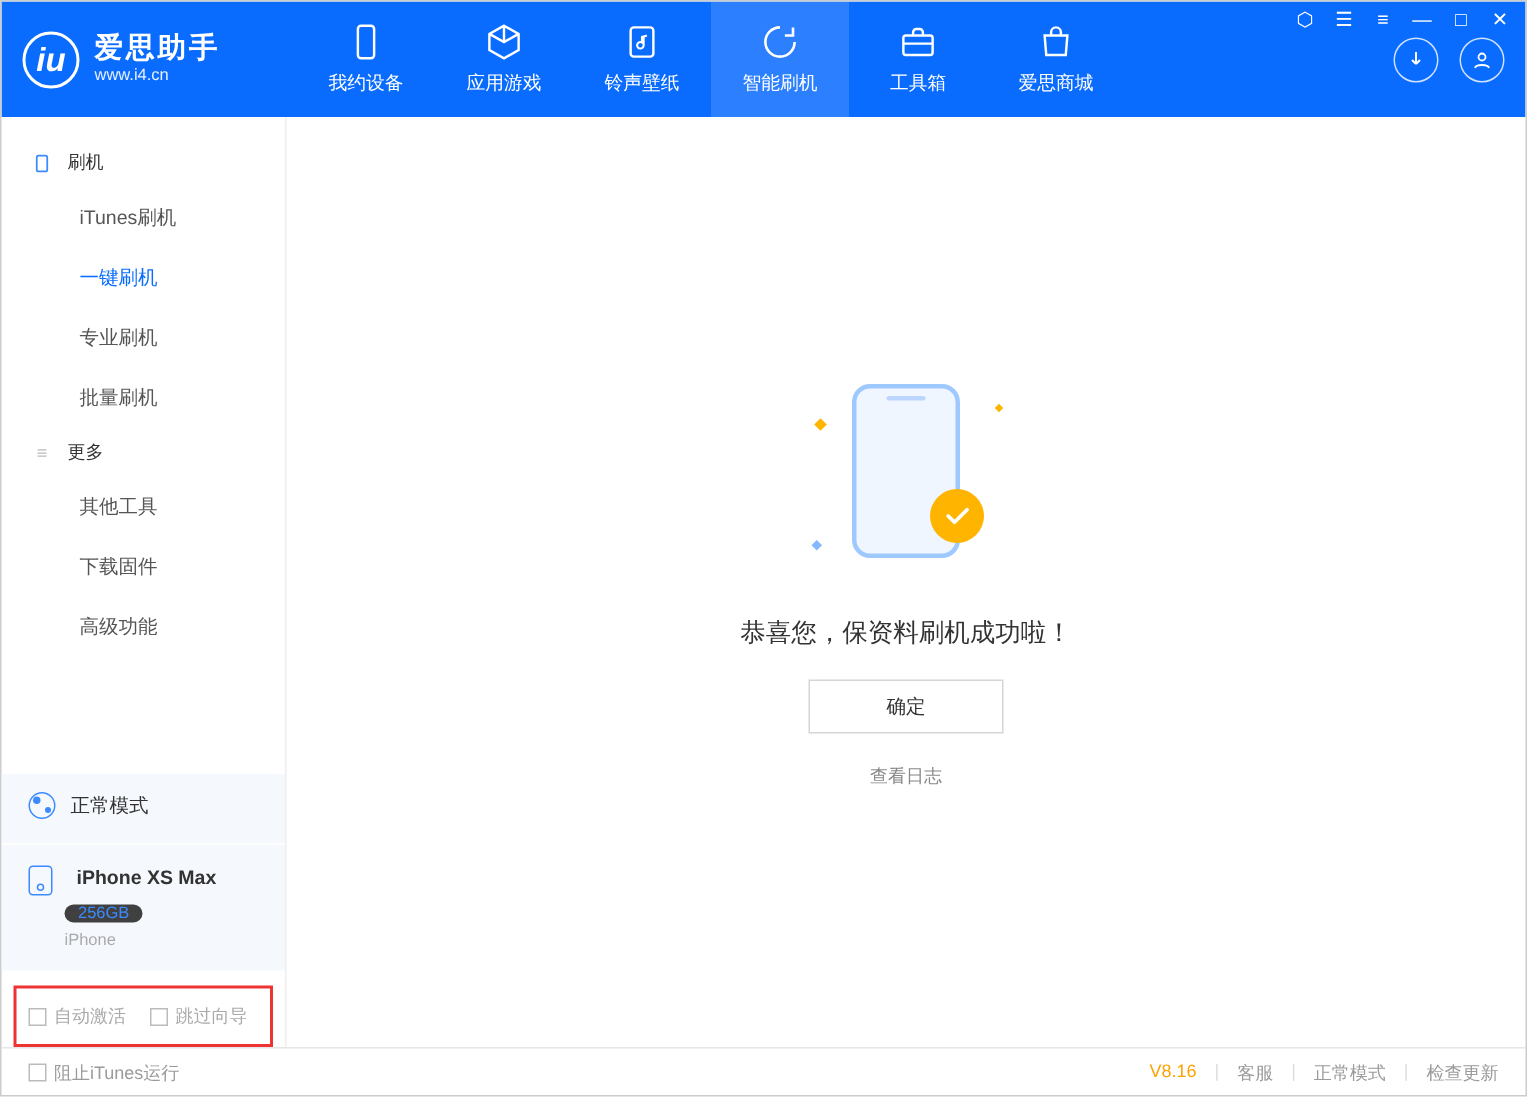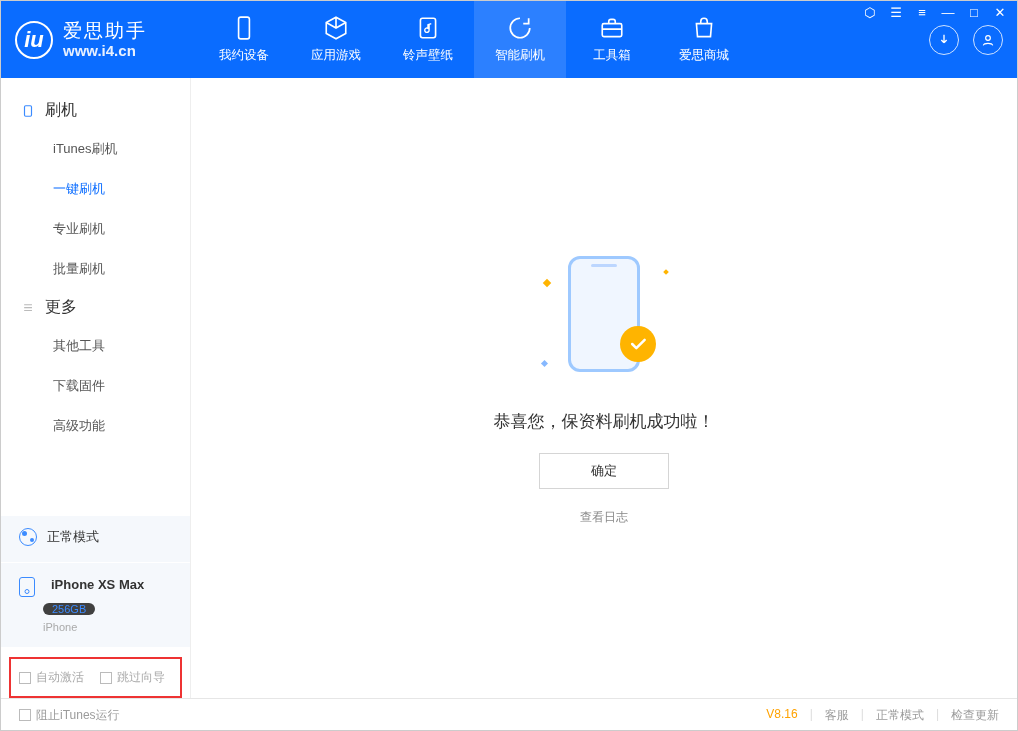--- a/index.html
+++ b/index.html
@@ -2,40 +2,40 @@
 <html><head>
 <meta charset="utf-8">
 <style>
 * { margin: 0; padding: 0; box-sizing: border-box; font-family: "Microsoft YaHei", Arial, sans-serif; }
 body { background: #fff; width: 1018px; height: 731px; overflow: hidden; border: 1px solid #ccc; }
 
 .header { background: #0a6cff; height: 77px; display: flex; align-items: center; padding: 0 14px; color: #fff; gap: 21px; }
 .logo-block { display: flex; align-items: center; gap: 10px; margin-right: 30px; }
 .logo-circle { width: 38px; height: 38px; border: 2.5px solid #fff; border-radius: 50%; display: flex; align-items: center; justify-content: center; font-size: 22px; font-weight: bold; font-style: italic; }
 .logo-text { line-height: 1.15; }
-.logo-main { font-size: 19px; font-weight: 400; letter-spacing: 2px; }
-.logo-sub { font-size: 15px; opacity: .9; font-weight: bold; }
+.logo-main { font-size: 19px; font-weight: 700; letter-spacing: 2px; }
+.logo-sub { font-size: 11px; opacity: .9; }
 
 .nav-tabs { display: flex; height: 100%; }
 .nav-tab { width: 92px; display: flex; flex-direction: column; align-items: center; justify-content: center; gap: 6px; font-size: 12.5px; cursor: pointer; position: relative; }
 .nav-tab.active { background: rgba(255,255,255,.14); }
 .nav-tab .ico { width: 26px; height: 26px; display: flex; align-items: center; justify-content: center; }
 .nav-tab .ico svg { width: 100%; height: 100%; }
 
 .header-right { margin-left: auto; display: flex; align-items: center; gap: 14px; }
 .hr-btn { width: 30px; height: 30px; border: 1.5px solid rgba(255,255,255,.8); border-radius: 50%; display: flex; align-items: center; justify-content: center; cursor: pointer; }
 .hr-btn svg { stroke: #fff; fill: none; }
 
 .win-controls { position: absolute; top: 4px; right: 10px; display: flex; gap: 10px; color: #fff; }
 .win-controls span { width: 16px; height: 16px; display: flex; align-items: center; justify-content: center; cursor: pointer; font-size: 13px; }
 
 .body-area { display: flex; height: 620px; }
 
 .sidebar { width: 190px; border-right: 1px solid #eee; padding: 14px 0 0 0; display: flex; flex-direction: column; }
-.sb-section-hdr { display: flex; align-items: center; gap: 10px; padding: 8px 20px 8px 20px; font-size: 16px; color: #333; font-weight: 500; }
+.sb-section-hdr { display: flex; align-items: center; gap: 10px; padding: 8px 20px 8px 20px; font-size: 12px; color: #333; font-weight: 500; }
 .sb-section-hdr .hicon { width: 14px; height: 14px; display: flex; align-items: center; justify-content: center; }
 .sb-item { padding: 11px 20px 11px 52px; font-size: 13px; color: #555; cursor: pointer; }
 .sb-item.active { color: #0a6cff; }
 
 .sb-bottom { margin-top: auto; }
 .device-box { background: #f5f8fc; margin: 0; padding: 12px 18px; }
 .device-row { display: flex; align-items: center; gap: 10px; font-size: 13px; color: #333; }
 .device-row.mode { margin-bottom: 4px; }
 .mode-icon { width: 18px; height: 18px; border: 1.5px solid #3b8bff; border-radius: 50%; position: relative; }
 .mode-icon::before, .mode-icon::after { content: ""; position: absolute; background: #3b8bff; border-radius: 50%; }

